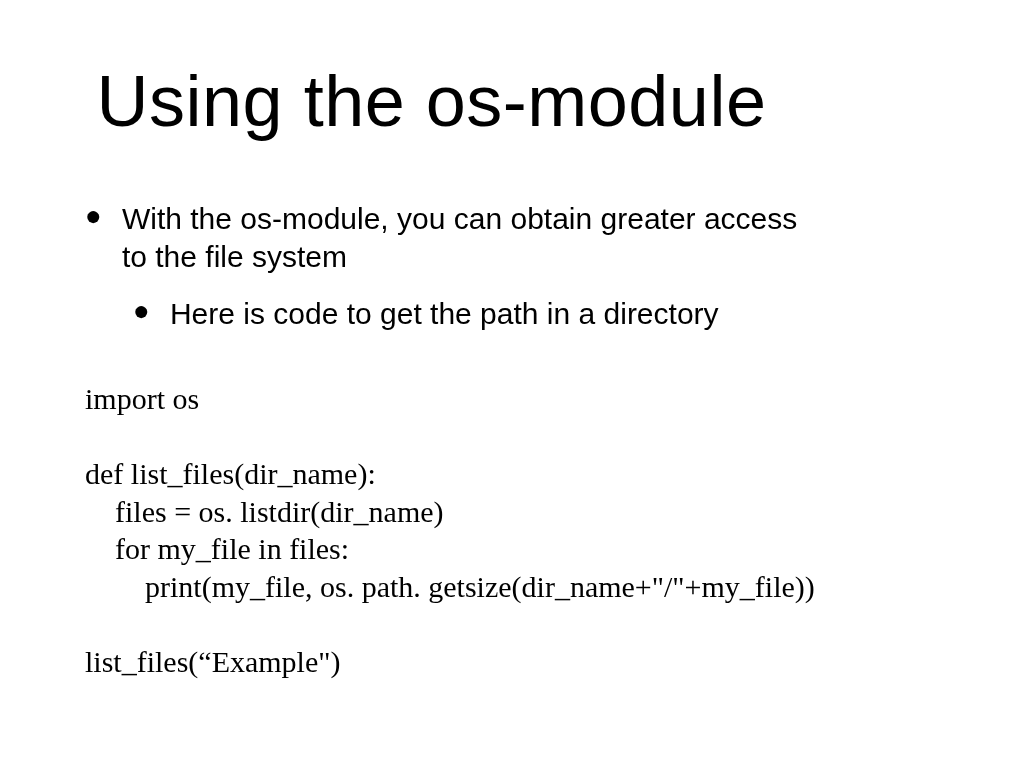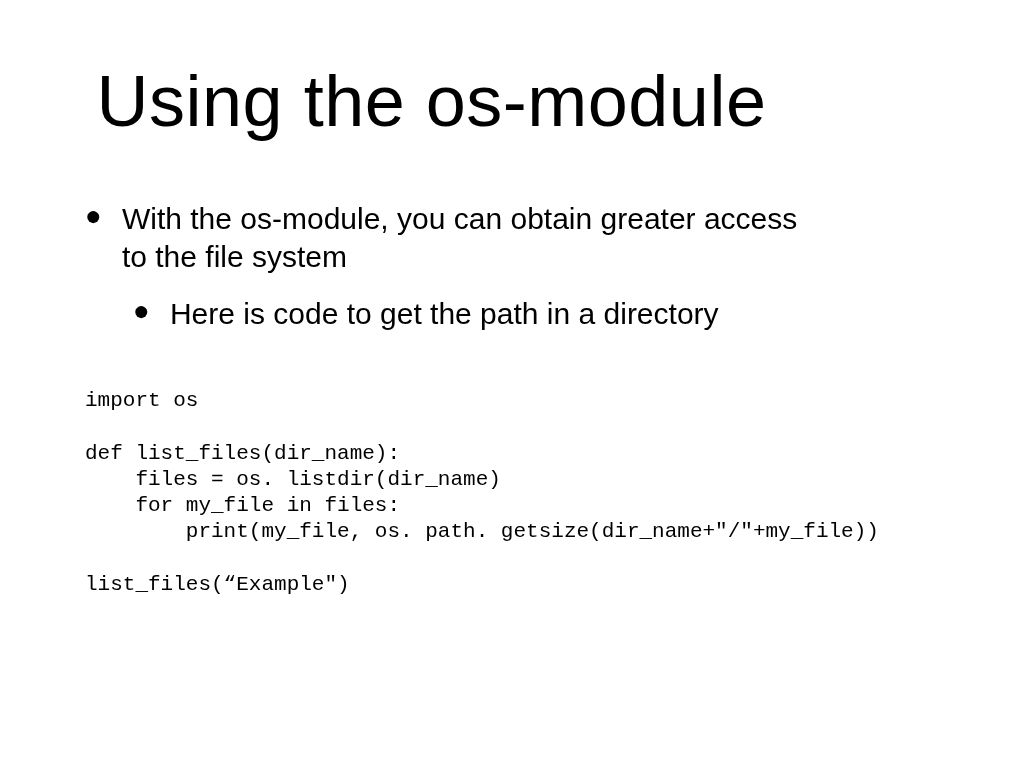--- a/index.html
+++ b/index.html
@@ -60,25 +60,24 @@
     font-size: 28px;
     line-height: 1;
     margin-top: 2px;
     margin-right: 20px;
   }
   .code-block {
     position: absolute;
     top: 380px;
     left: 85px;
     right: 50px;
-    font-family: Liberation Mono, monospace;
-    font-size: 21px;
+    font-family: Liberation Serif, serif;
+    font-size: 30px;
     line-height: 1.25;
     white-space: pre;
-    margin-top: 8px;
   }
 </style>
 </head>
 <body>
 
 <div class="slide">
 
   <div class="title">Using the os-module</div>
 
   <div class="body">

